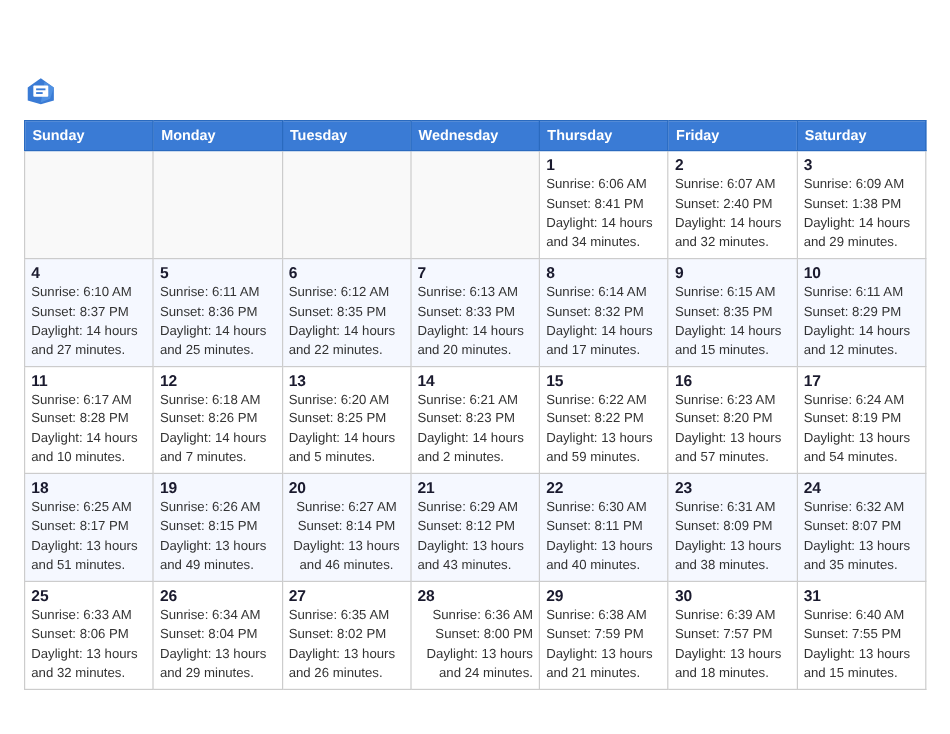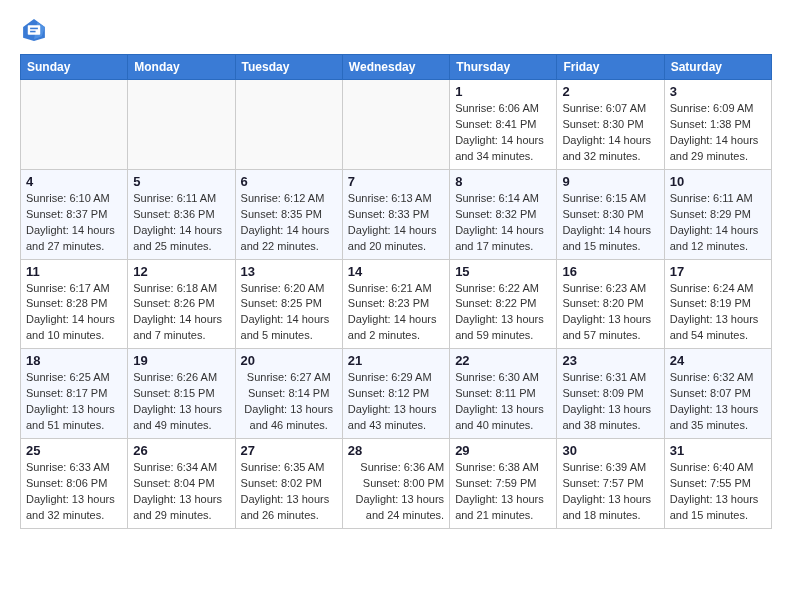--- a/index.html
+++ b/index.html
@@ -9,20 +9,21 @@
       width: 792px;
       height: 612px;
       overflow: hidden;
     }
     .page {
       width: 792px;
       height: 447px;
       padding: 16px 20px 12px 20px;
       display: flex;
       flex-direction: column;
+      margin-top: 46px;
     }
     .header {
       display: flex;
       justify-content: space-between;
       align-items: flex-start;
       margin-bottom: 10px;
     }
     .logo {
       display: flex;
       align-items: center;
@@ -144,21 +145,21 @@
           <td>
             <span class="day-number">1</span>
             <div class="day-info" style="white-space: pre-line;">Sunrise: 6:06 AM
 Sunset: 8:41 PM
 Daylight: 14 hours
 and 34 minutes.</div>
           </td>
           <td>
             <span class="day-number">2</span>
             <div class="day-info" style="white-space: pre-line;">Sunrise: 6:07 AM
-Sunset: 8:30 PM
+Sunset: 2:40 PM
 Daylight: 14 hours
 and 32 minutes.</div>
           </td>
           <td>
             <span class="day-number">3</span>
             <div class="day-info" style="white-space: pre-line;">Sunrise: 6:09 AM
 Sunset: 1:38 PM
 Daylight: 14 hours
 and 29 minutes.</div>
           </td>
@@ -195,21 +196,21 @@
           <td>
             <span class="day-number">8</span>
             <div class="day-info" style="white-space: pre-line;">Sunrise: 6:14 AM
 Sunset: 8:32 PM
 Daylight: 14 hours
 and 17 minutes.</div>
           </td>
           <td>
             <span class="day-number">9</span>
             <div class="day-info" style="white-space: pre-line;">Sunrise: 6:15 AM
-Sunset: 8:30 PM
+Sunset: 8:35 PM
 Daylight: 14 hours
 and 15 minutes.</div>
           </td>
           <td>
             <span class="day-number">10</span>
             <div class="day-info" style="white-space: pre-line;">Sunrise: 6:11 AM
 Sunset: 8:29 PM
 Daylight: 14 hours
 and 12 minutes.</div>
           </td>

